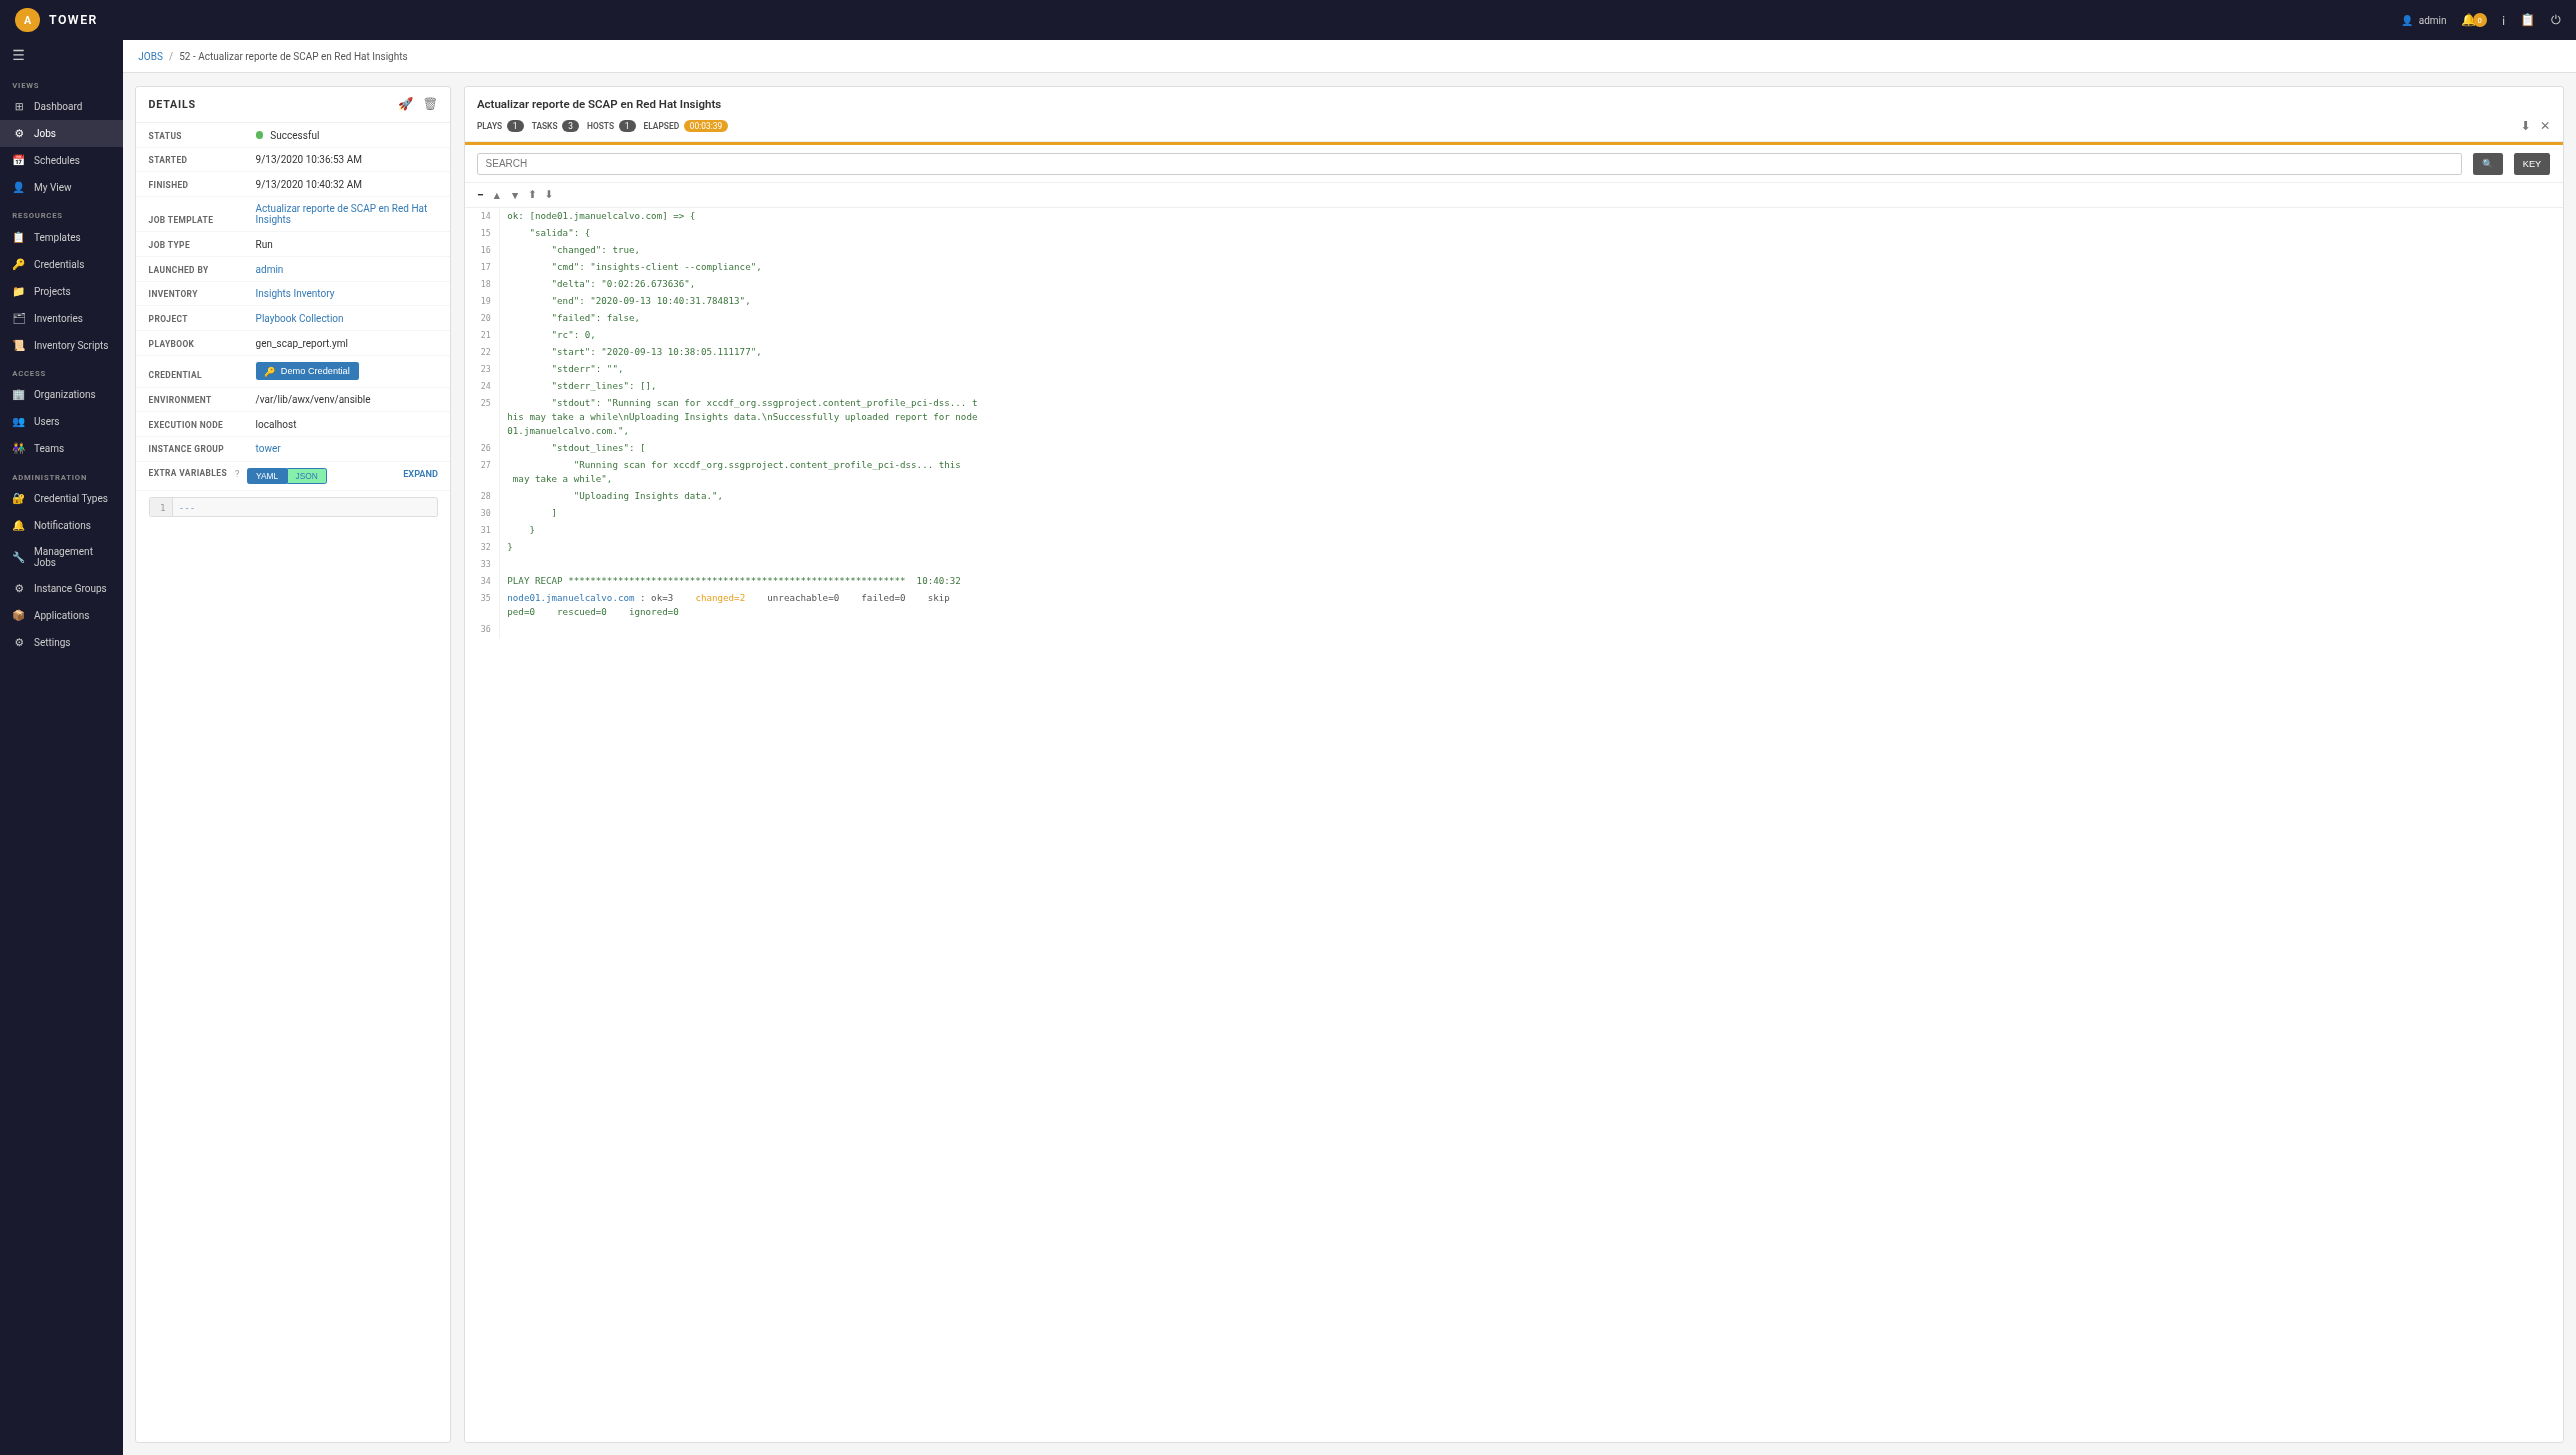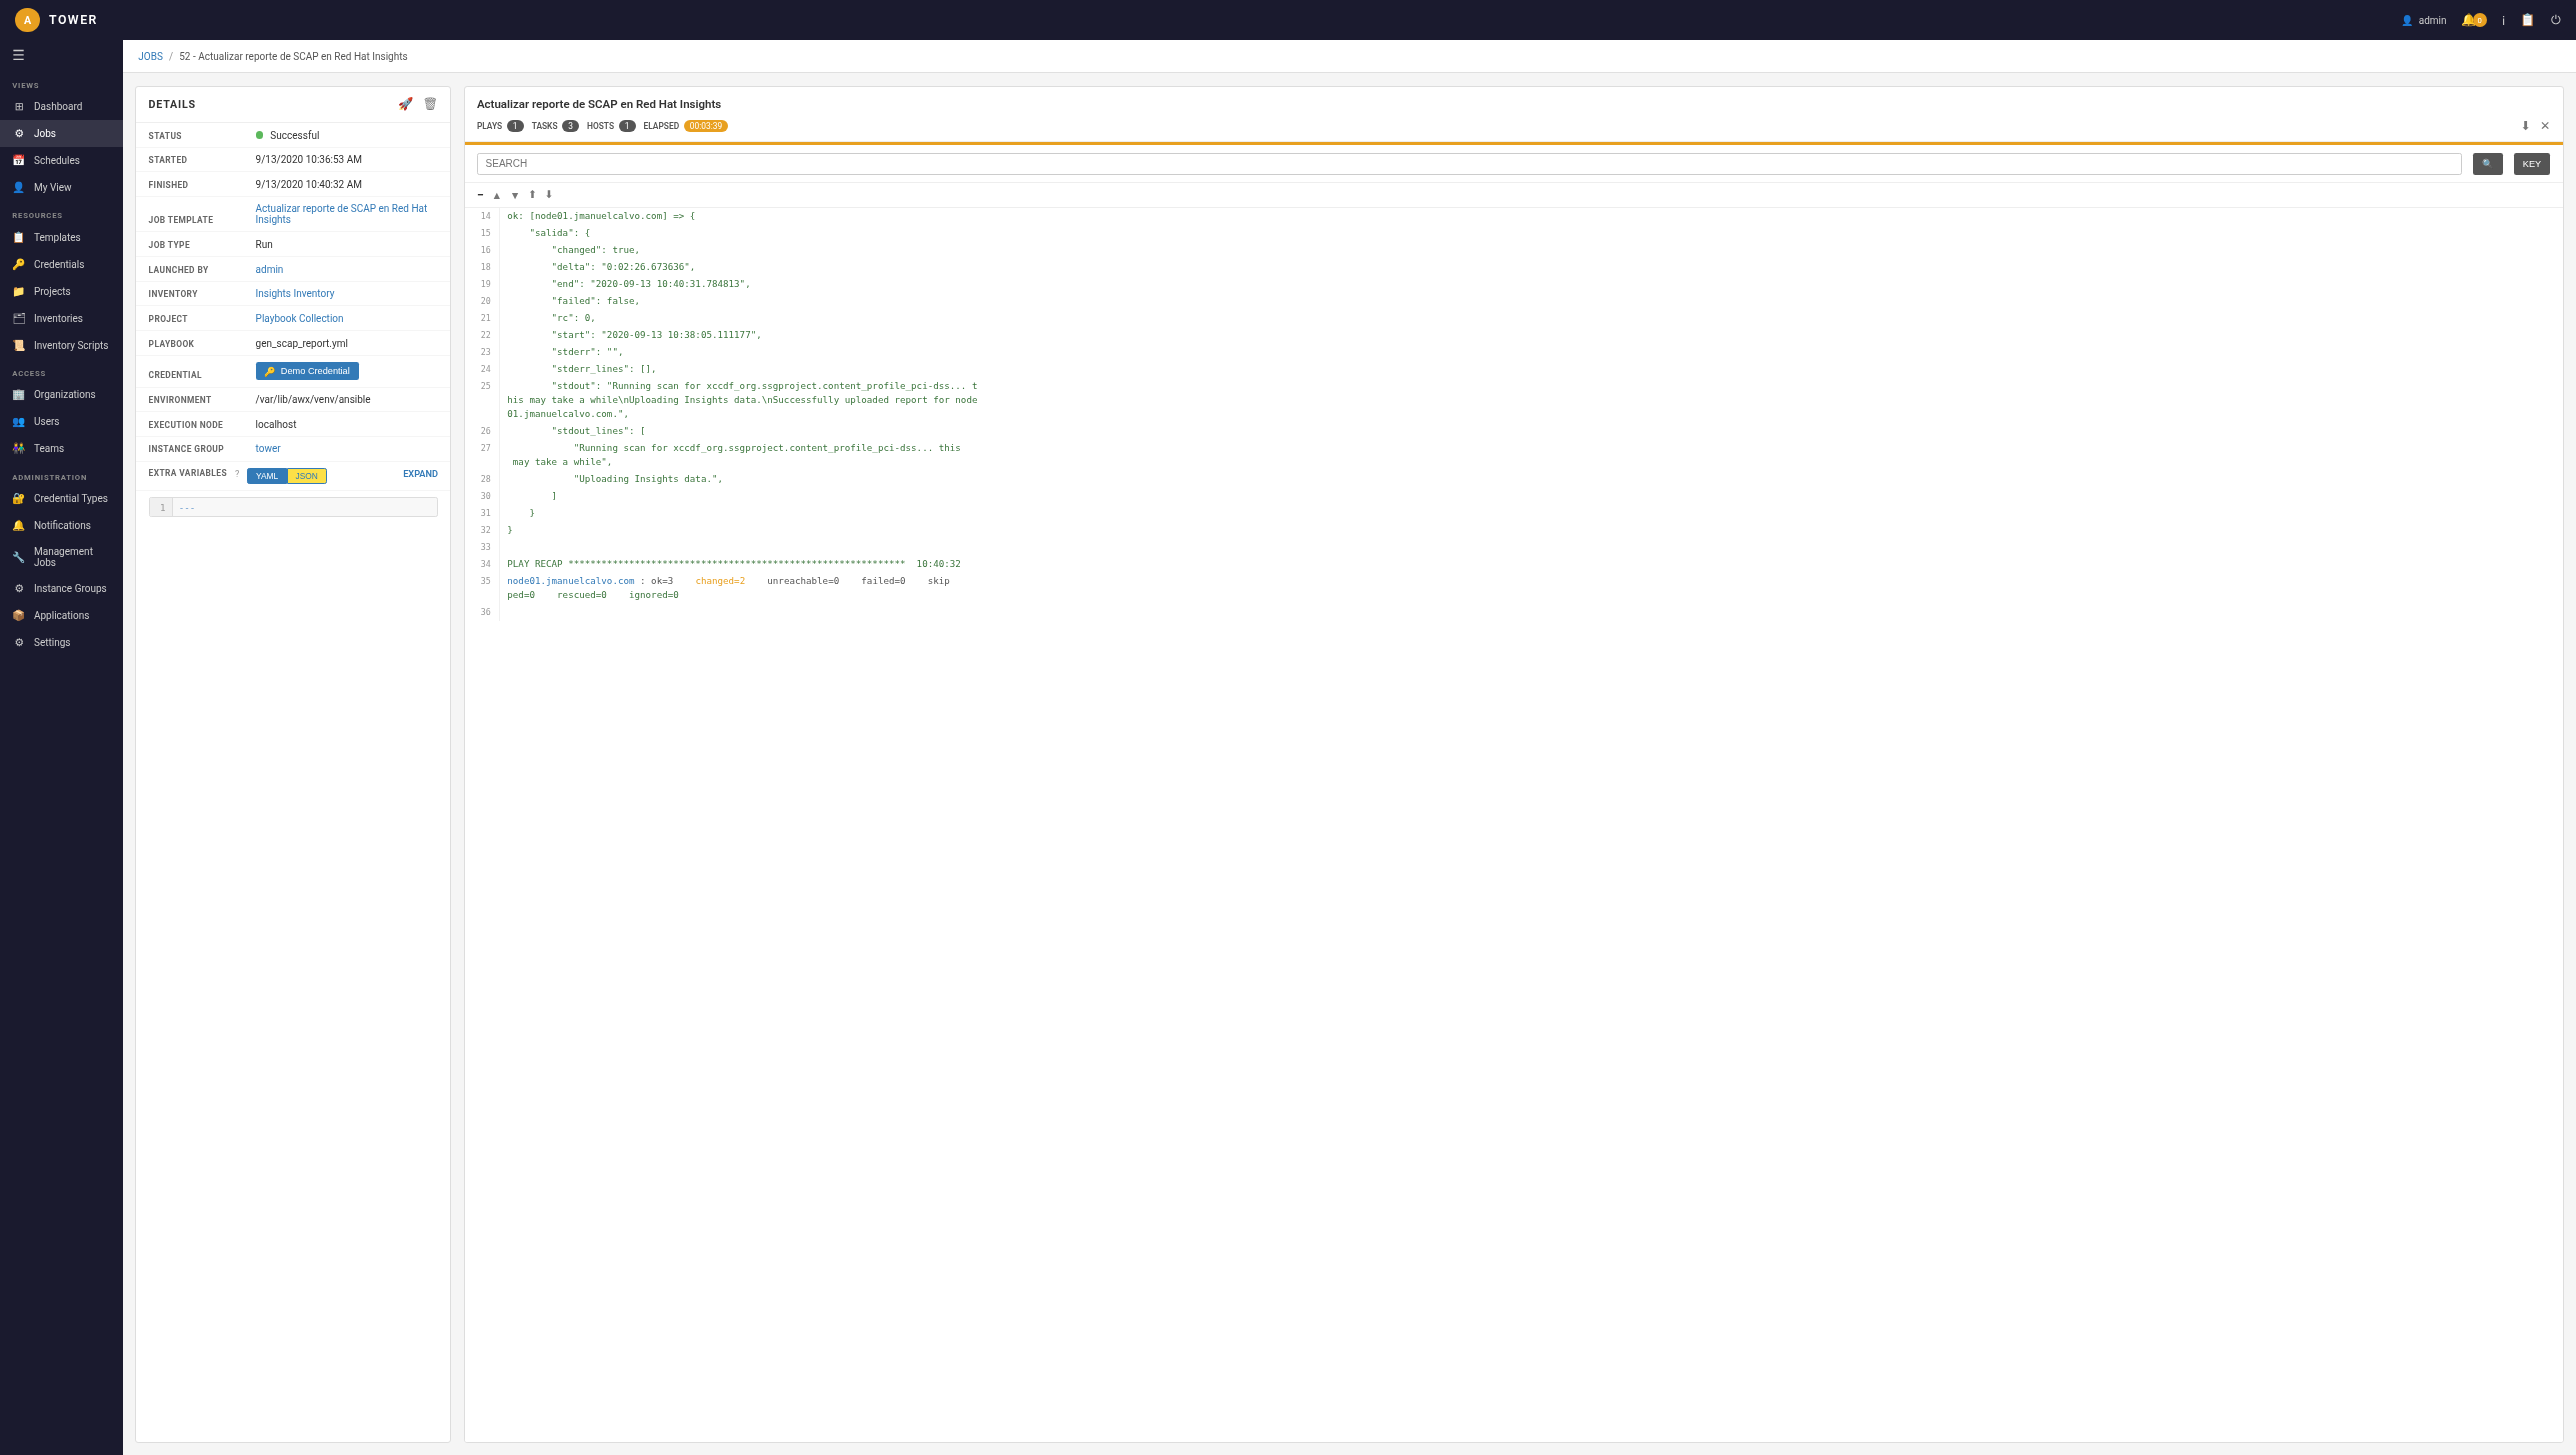--- a/index.html
+++ b/index.html
@@ -48,21 +48,21 @@
     .details-label { width: 107px; flex-shrink: 0; font-size: 8.4px; font-weight: 700; color: #666; text-transform: uppercase; letter-spacing: 0.4px; padding-top: 1.5px; }
     .details-value { flex: 1; color: #333; font-size: 10px; }
     .details-value a { color: #337ab7; text-decoration: none; }
     .status-dot { display: inline-block; width: 7.7px; height: 7.7px; background: #5cb85c; border-radius: 50%; margin-right: 4.6px; }
 
     .btn-credential { background: #337ab7; color: white; border: none; border-radius: 2.3px; padding: 3.8px 9.2px; font-size: 9.2px; cursor: pointer; display: inline-flex; align-items: center; gap: 4.6px; }
 
     .yaml-json-toggle { display: flex; gap: 0; }
     .toggle-btn { padding: 2.3px 7.7px; font-size: 8.4px; border: 0.8px solid #337ab7; cursor: pointer; }
     .toggle-btn.active { background: #337ab7; color: white; }
-    .toggle-btn:not(.active) { background: #fde047; color: #337ab7; }
+    .toggle-btn:not(.active) { background: #86efac; color: #337ab7; }
     .toggle-btn:first-child { border-radius: 2.3px 0 0 2.3px; }
     .toggle-btn:last-child { border-radius: 0 2.3px 2.3px 0; }
 
     .extra-vars-header { display: flex; align-items: flex-start; gap: 8px; padding: 6.1px 12.3px; border-bottom: 0.8px solid #f5f5f5; }
     .extra-vars-label { font-size: 8.4px; font-weight: 700; color: #666; text-transform: uppercase; letter-spacing: 0.4px; }
     .help-icon { color: #999; font-size: 9.2px; cursor: pointer; }
     .expand-btn { margin-left: auto; color: #337ab7; font-size: 9.2px; cursor: pointer; font-weight: 600; }
 
     .code-editor { background: #f8f8f8; border: 0.8px solid #ddd; margin: 6.1px 12.3px 12.3px; border-radius: 2.3px; font-family: monospace; font-size: 9.2px; }
     .code-editor-line { display: flex; }
@@ -366,20 +366,24 @@
             </div>
             <div class="log-line">
               <div class="log-num">15</div>
               <div class="log-text green">    "salida": {</div>
             </div>
             <div class="log-line">
               <div class="log-num">16</div>
               <div class="log-text green">        "changed": true,</div>
             </div>
             <div class="log-line">
+              <div class="log-num">17</div>
+              <div class="log-text green">        "cmd": "insights-client --compliance",</div>
+            </div>
+            <div class="log-line">
               <div class="log-num">18</div>
               <div class="log-text green">        "delta": "0:02:26.673636",</div>
             </div>
             <div class="log-line">
               <div class="log-num">19</div>
               <div class="log-text green">        "end": "2020-09-13 10:40:31.784813",</div>
             </div>
             <div class="log-line">
               <div class="log-num">20</div>
               <div class="log-text green">        "failed": false,</div>

